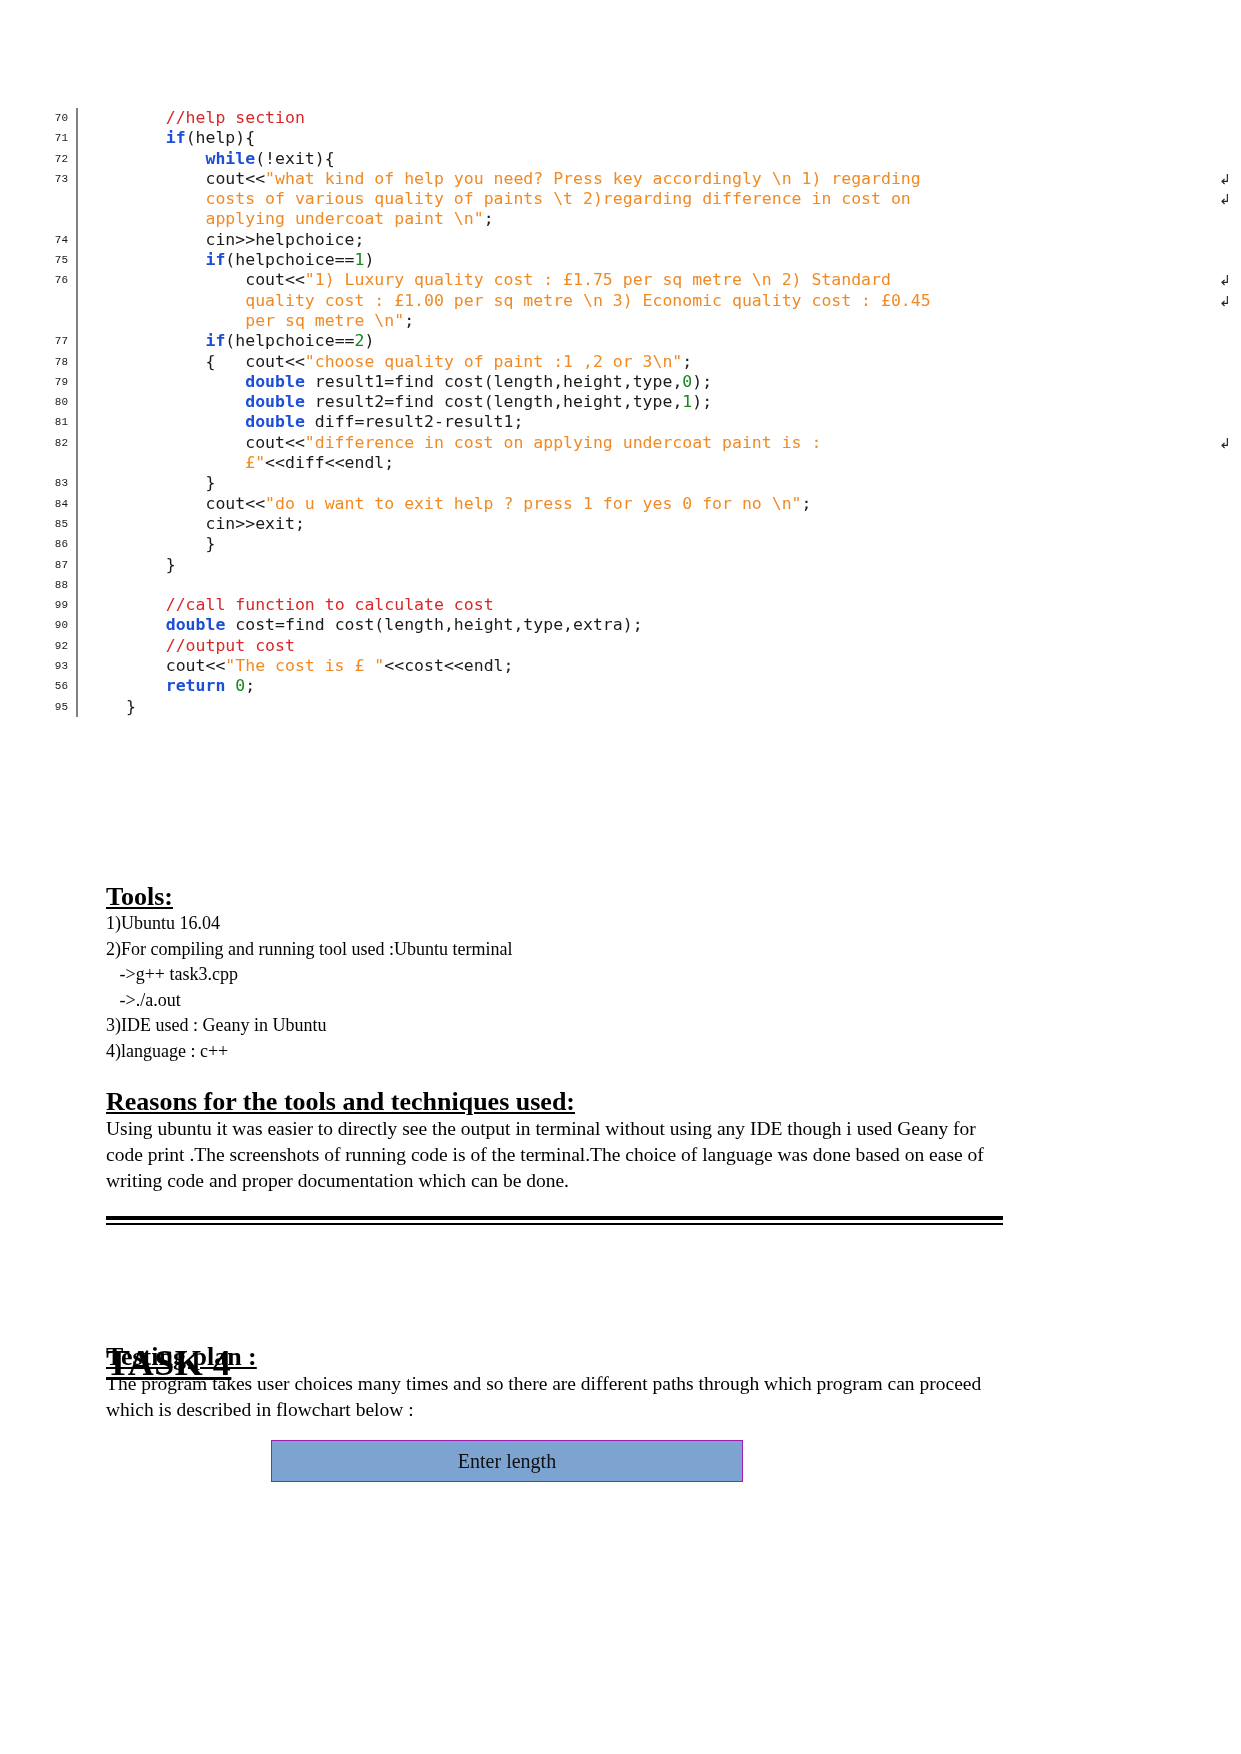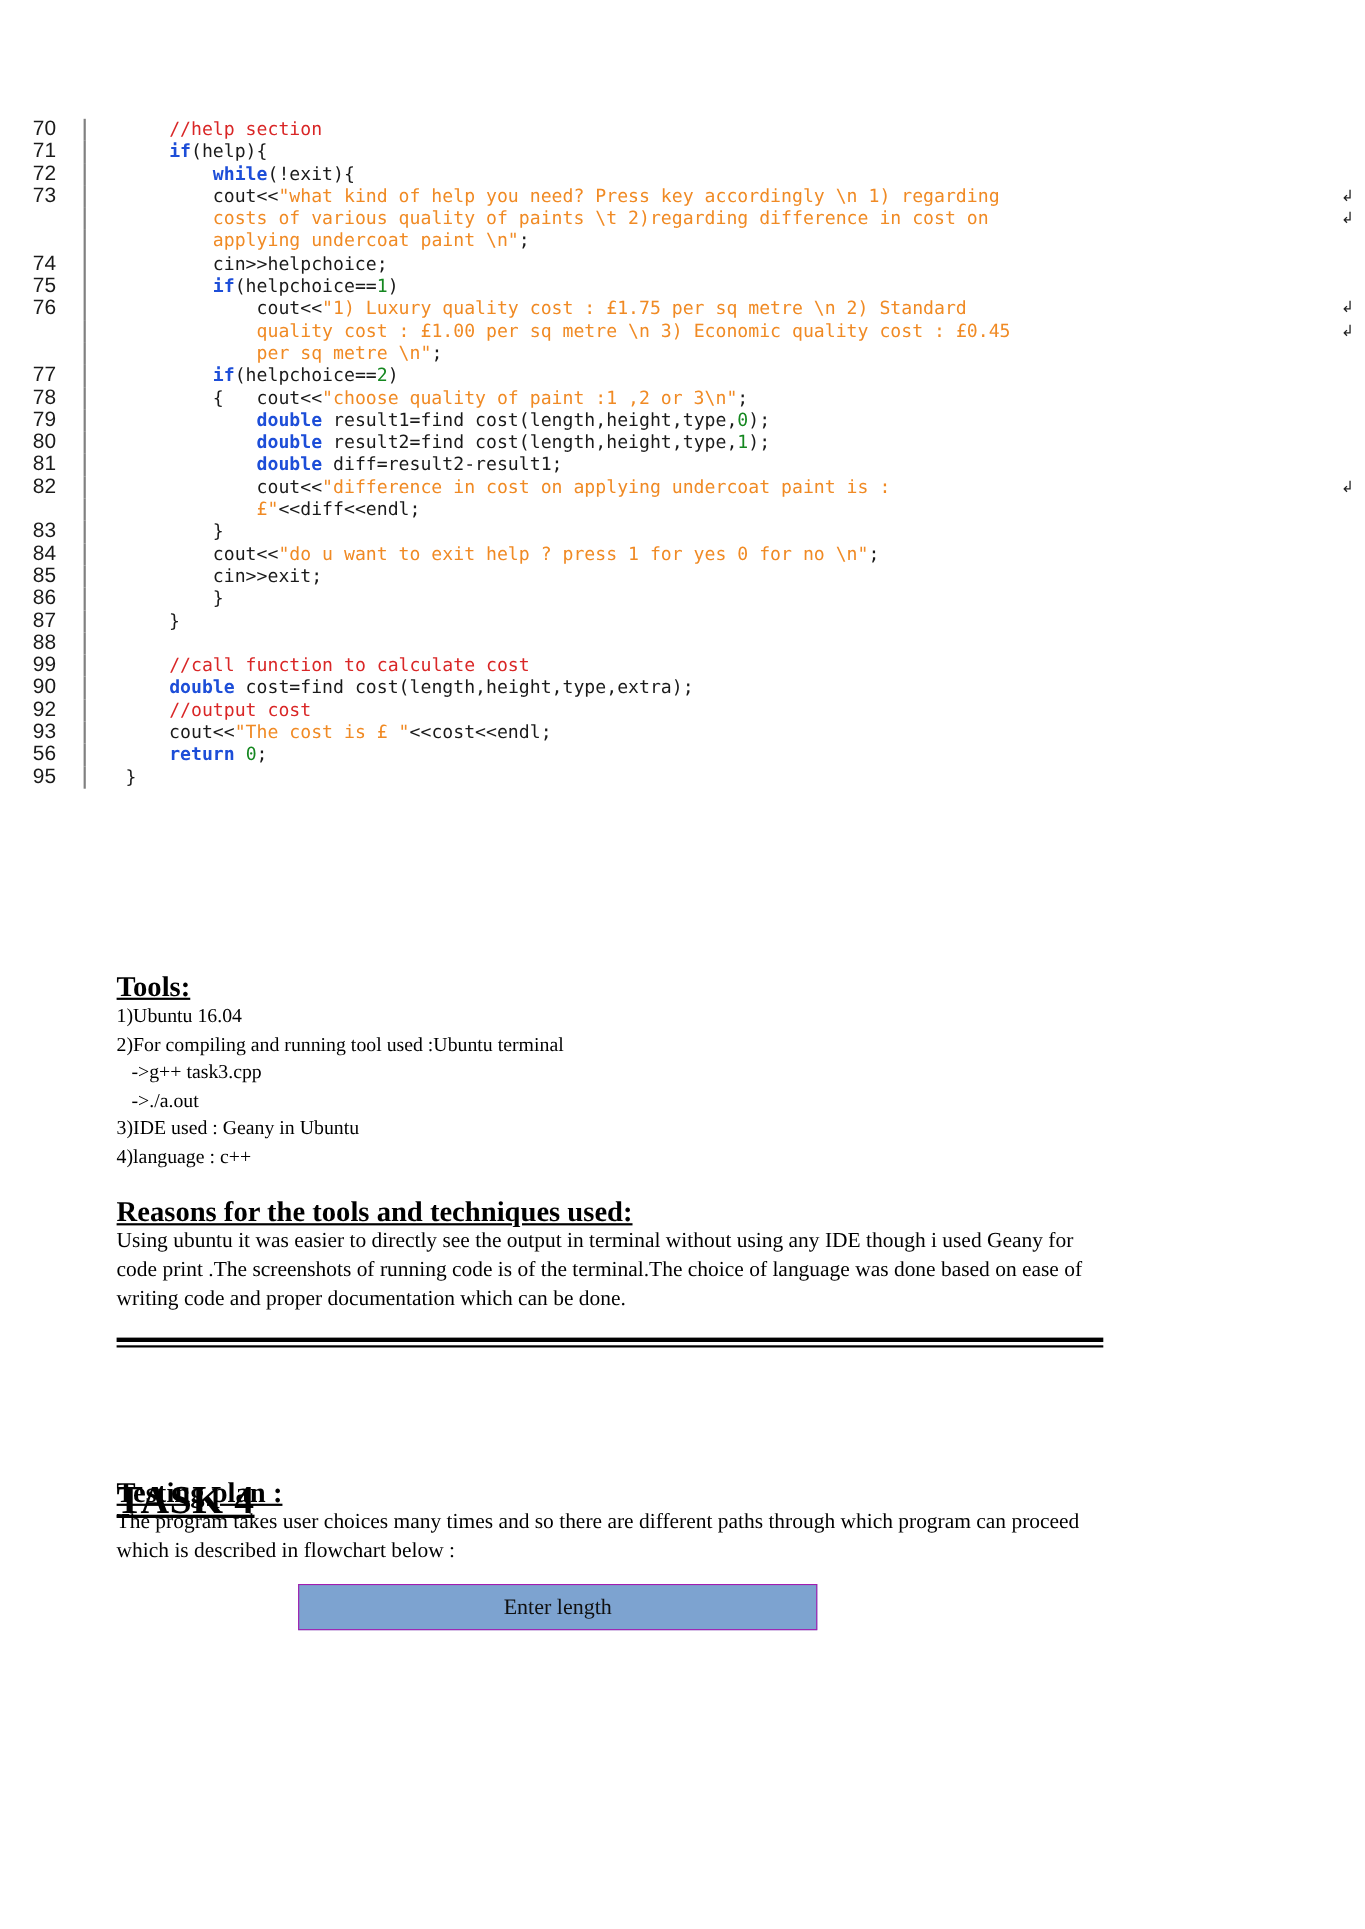--- a/index.html
+++ b/index.html
@@ -27,36 +27,36 @@
   }
   .code-row {
     display: flex;
     align-items: flex-start;
     width: 1241px;
   }
   .gutter {
     width: 76px;
     min-width: 76px;
     text-align: right;
-    padding-right: 25px;
+    padding-right: 8px;
     color: #1a1a1a;
-    font-family: Liberation Sans, sans-serif;
-    font-size: 19px;
+    font-family: Liberation Mono, monospace;
+    font-size: 11px;
     box-sizing: border-box;
     white-space: pre;
   }
   .rule-col {
     width: 2px;
     min-width: 2px;
     background: #808080;
     align-self: stretch;
   }
   .code-col {
     flex: 1;
-    padding-left: 36px;
+    padding-left: 48px;
     white-space: pre;
     color: #1a1a1a;
     box-sizing: border-box;
     position: relative;
   }
   .wrapmark {
     width: 44px;
     min-width: 44px;
     text-align: left;
     padding-left: 22px;

